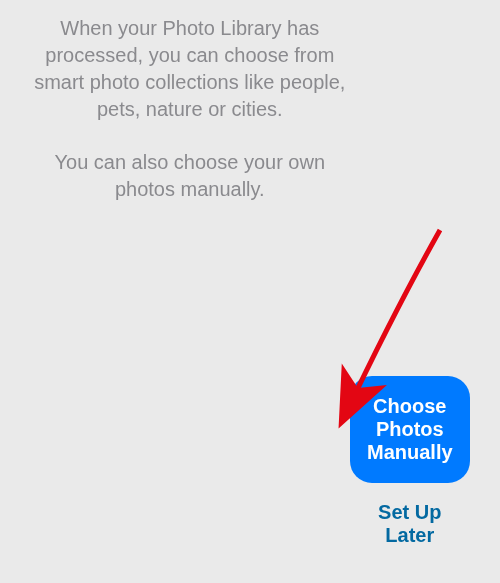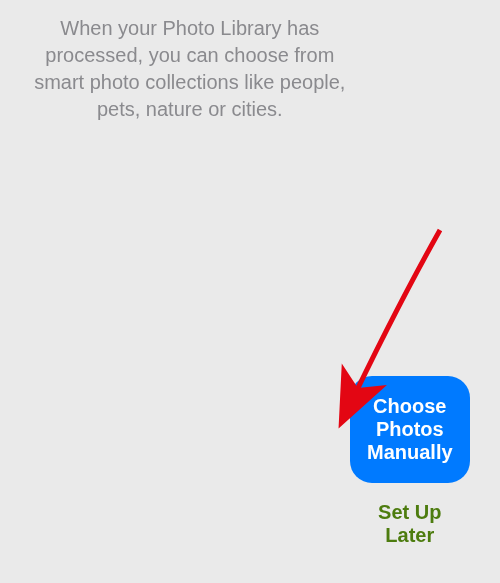--- a/index.html
+++ b/index.html
@@ -43,21 +43,21 @@
       border-radius: 22px;
       padding: 19px 10px;
       font-size: 20px;
       font-weight: 700;
       cursor: pointer;
       font-family: inherit;
     }
     .secondary-button {
       width: 100%;
       background: transparent;
-      color: #4d7c0f;
+      color: #0369a1;
       border: none;
       padding: 18px 10px;
       font-size: 20px;
       font-weight: 700;
       cursor: pointer;
       font-family: inherit;
     }
     .arrow-annotation {
       position: absolute;
       top: 220px;
@@ -66,20 +66,21 @@
       height: 220px;
       pointer-events: none;
     }
   </style>
 </head>
 <body>
 
 <div class="content-wrapper">
   <div class="description">
     <p>When your Photo Library has processed, you can choose from smart photo collections like people, pets, nature or cities.</p>
+    <p>You can also choose your own photos manually.</p>
   </div>
 
   <div class="button-area">
     <button class="primary-button">Choose Photos Manually</button>
     <button class="secondary-button">Set Up Later</button>
   </div>
 </div>
 
 <svg class="arrow-annotation" viewBox="0 0 170 220">
   <defs>

